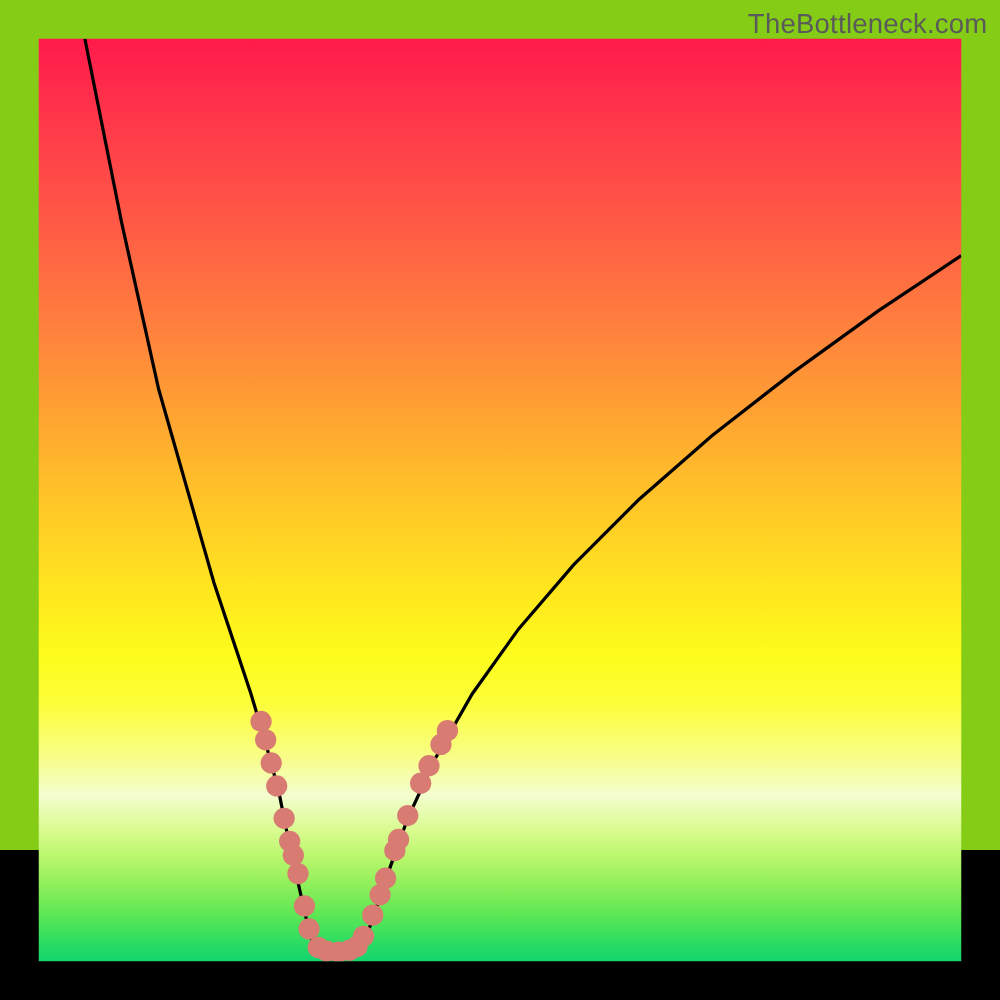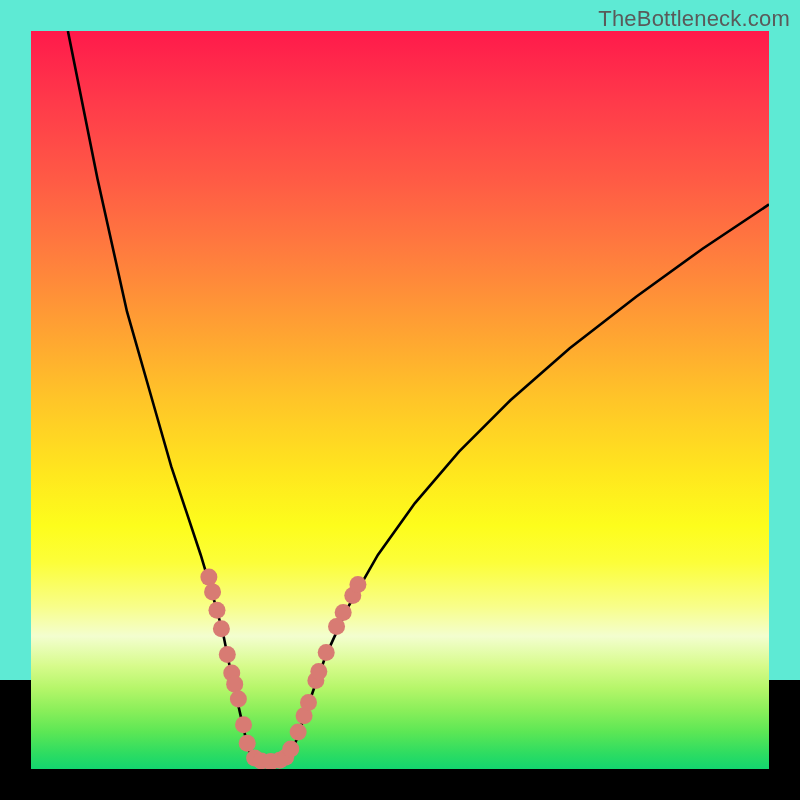--- a/index.html
+++ b/index.html
@@ -8,21 +8,21 @@
     width: 800px;
     height: 800px;
     overflow: hidden;
     background: #000;
     font-family: Arial, Helvetica, sans-serif;
   }
   .frame {
     position: absolute;
     left: 0; top: 0;
     width: 800px; height: 680px;
-    background: #5eead4;
+    background: #84cc16;
   }
   .plot {
     position: absolute;
     left: 31px;
     top: 31px;
     width: 738px;
     height: 738px;
     
     background: linear-gradient(
       to bottom,

